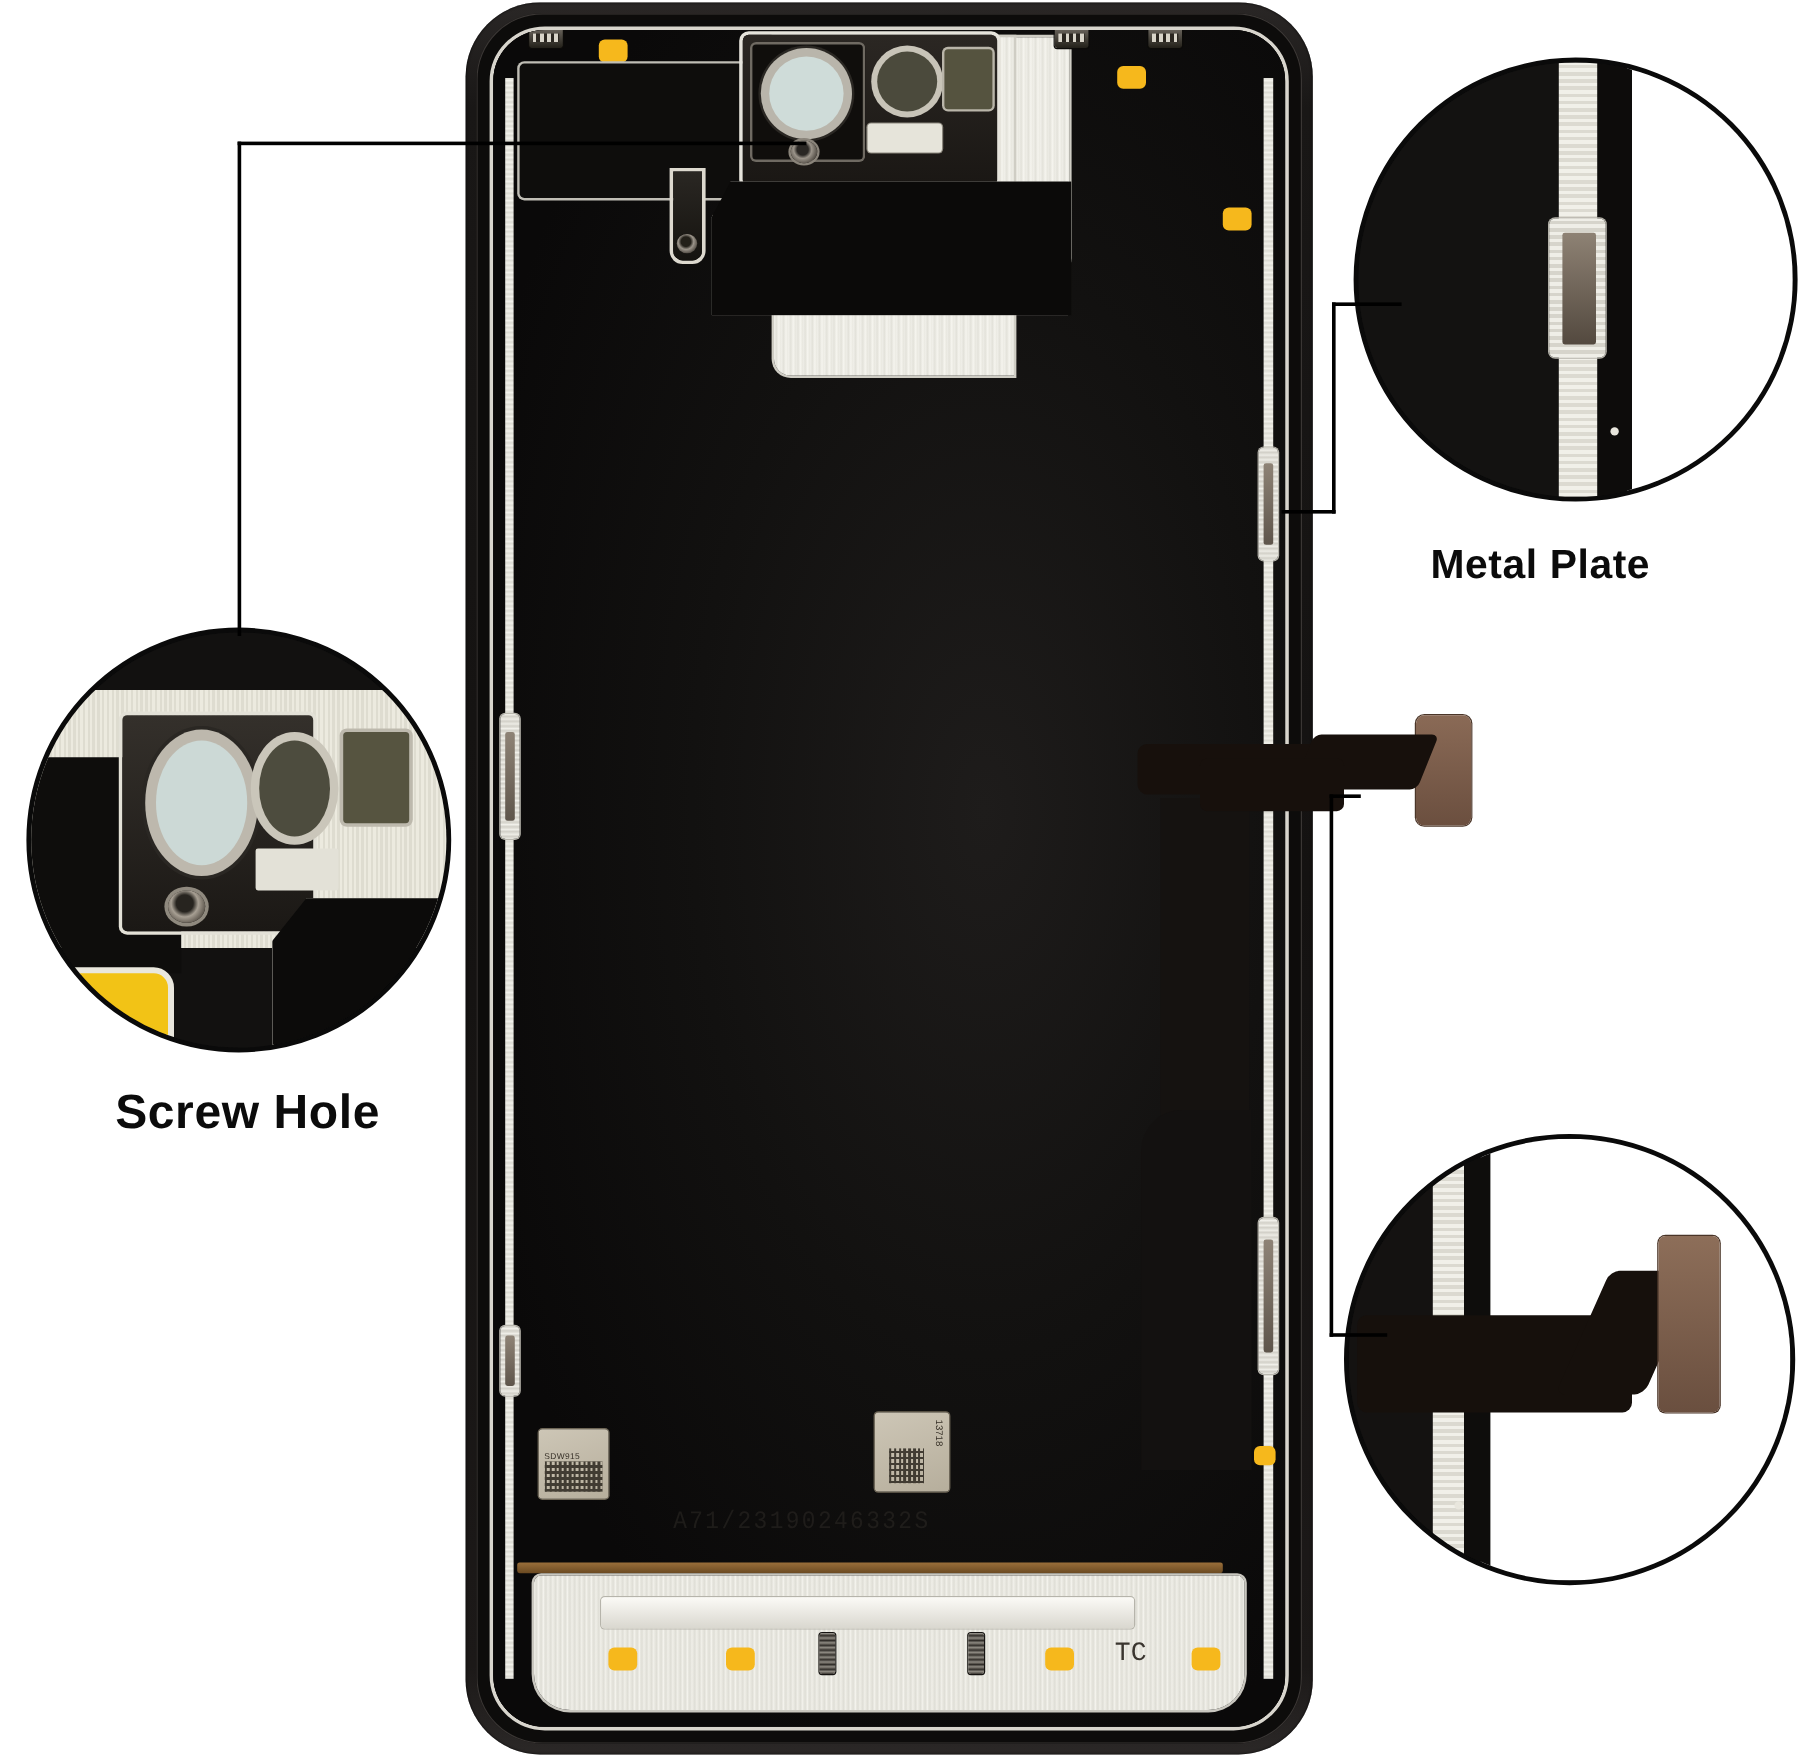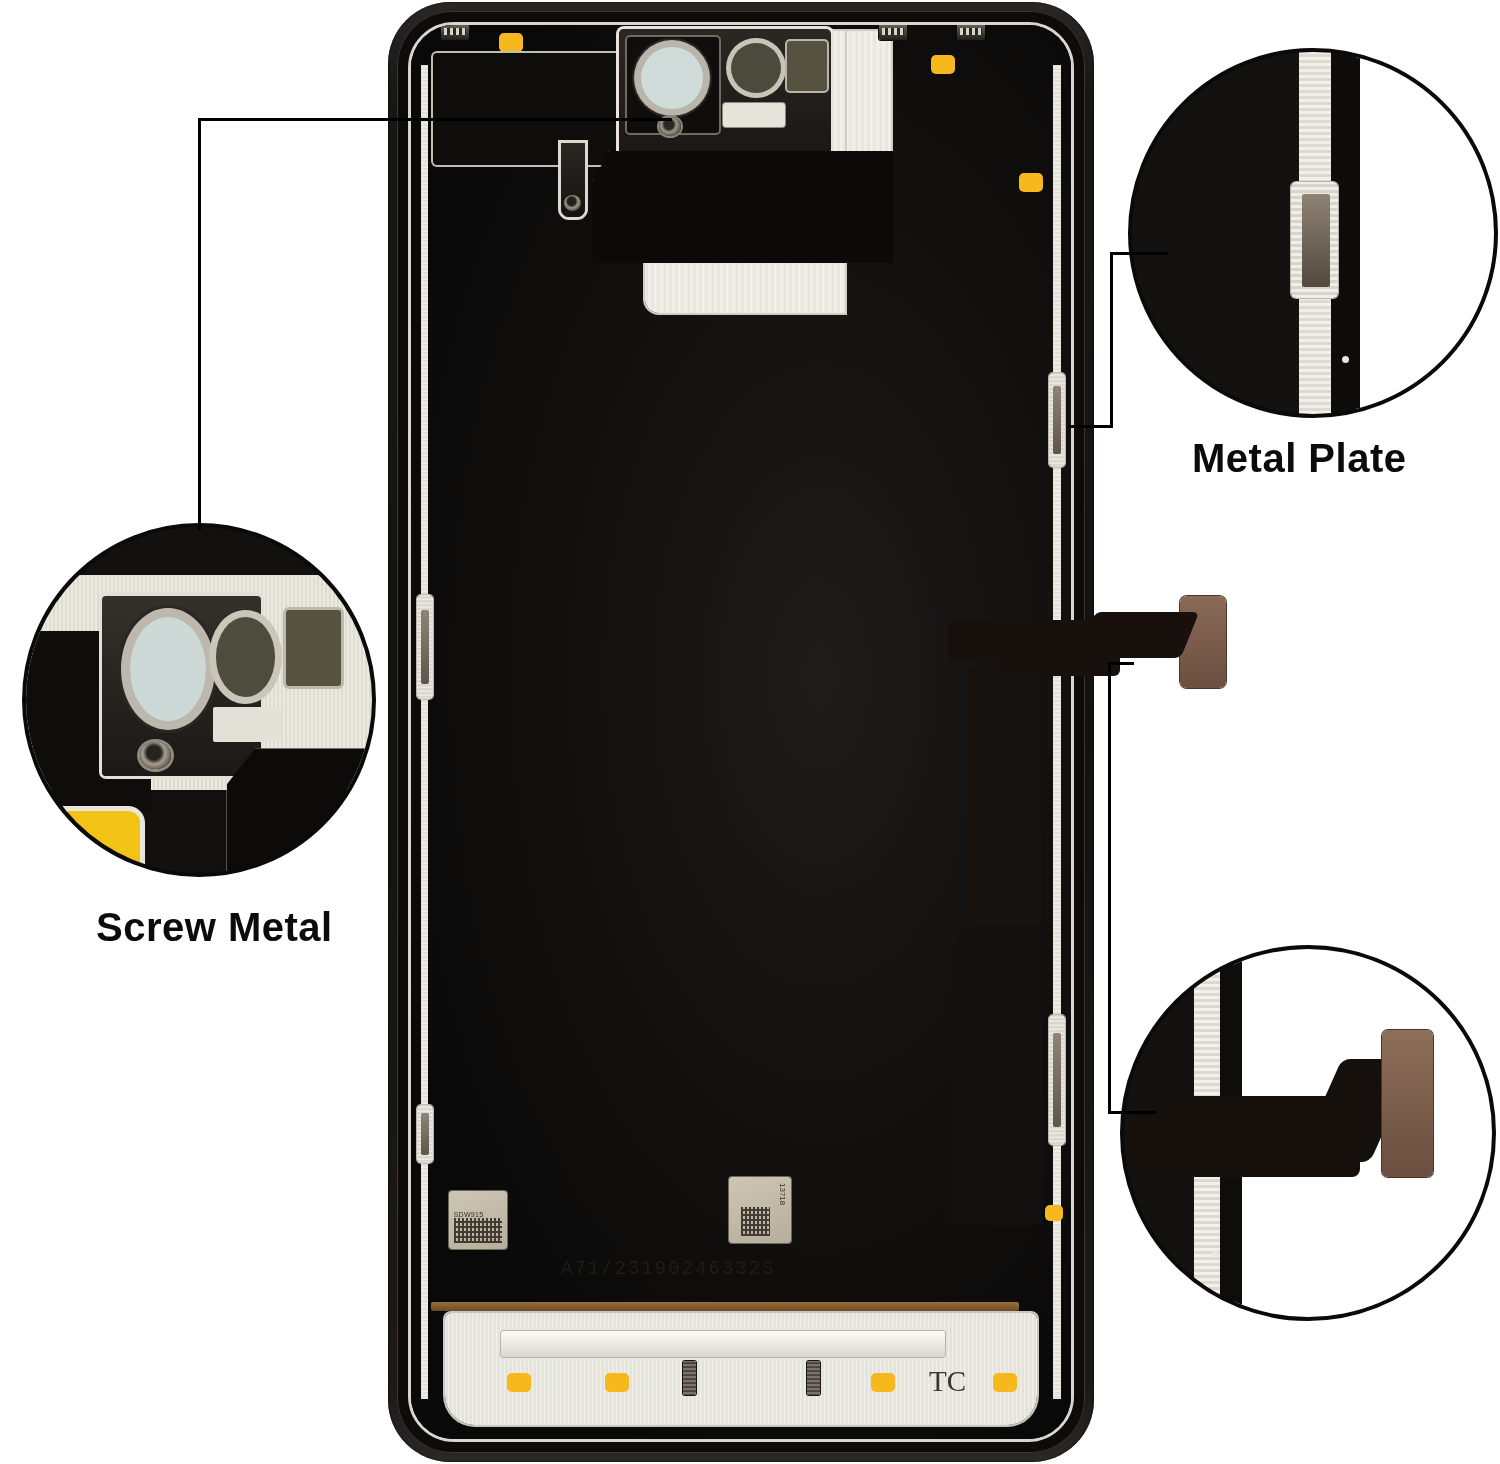--- a/index.html
+++ b/index.html
@@ -116,21 +116,21 @@
     border-radius:3px;box-shadow:0 0 0 1px #b6b4ab;
   }
   .gold-strip{
     position:absolute;left:20px;right:52px;bottom:128px;height:9px;
     background:linear-gradient(180deg,#9a6f3a,#6b4a22);border-radius:2px;
   }
   .ydot{position:absolute;width:24px;height:19px;background:#f6b81c;border-radius:5px;}
   .pin{position:absolute;width:13px;height:34px;border-radius:2px;
        background:repeating-linear-gradient(0deg,#3a3631 0px,#8e8a82 2px,#2e2b27 4px);
        box-shadow:0 0 0 1px #161412;}
-  .tc-mark{position:absolute;font-size:29px;color:#3a352f;font-family:Liberation Serif, serif;}
+  .tc-mark{position:absolute;font-size:22px;color:#3a352f;font-family:Liberation Mono, monospace;}
 
   
   .chip{
     position:absolute;border-radius:3px;
     background:linear-gradient(160deg,#cdc6b6,#b6ae9c);
     box-shadow:0 0 0 1px #6e6656;
   }
   .chip-code{
     position:absolute;left:8%;right:8%;bottom:10%;height:44%;
     background:
@@ -261,21 +261,21 @@
   .lead{position:absolute;background:#000;}
   .lead.h{height:3px;}
   .lead.v{width:3px;}
 
   
   .label{
     position:absolute;color:#0b0b0b;font-weight:bold;
     font-family:"Liberation Sans",sans-serif;white-space:nowrap;
   }
   #label-screw-hole{left:96px;top:905px;font-size:40px;letter-spacing:.5px;}
-  #label-metal-plate{left:1192px;top:436px;font-size:40px;letter-spacing:.5px;}
+  #label-metal-plate{left:1192px;top:452px;font-size:34px;letter-spacing:.5px;}
   #label-cable-connector{left:1117px;top:1345px;font-size:38px;letter-spacing:.5px;}
 </style>
 </head>
 <body>
 
 <div class="stage">
 
   <div class="phone">
     <div class="phone-bezel"></div>
 
@@ -379,21 +379,21 @@
       <div class="sh-ir"></div>
       <div class="sh-tab"></div>
       <div class="sh-diag"></div>
       <div class="sh-yellow"></div>
     </div>
   </div>
 
   <div class="lead v" style="left:198px;top:118px;height:412px;"></div>
   <div class="lead h" style="left:198px;top:118px;width:474px;"></div>
 
-  <div class="label" id="label-screw-hole">Screw Metal</div>
+  <div class="label" id="label-screw-hole">Screw Hole</div>
 
   <div class="callout" style="left:1128px;top:48px;width:362px;height:362px;">
     <div class="cnt">
       <div class="mpc-dark"></div>
       <div class="mpc-white"></div>
       <div class="mpc-bezel"></div>
       <div class="mpc-strip"></div>
       <div class="mpc-node">
           <i></i>
         </div>

